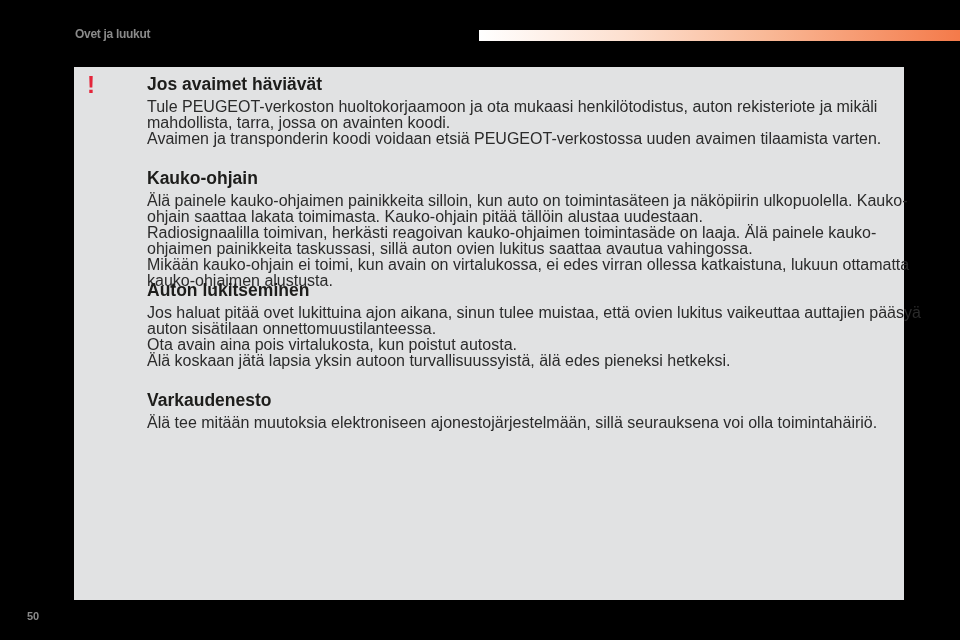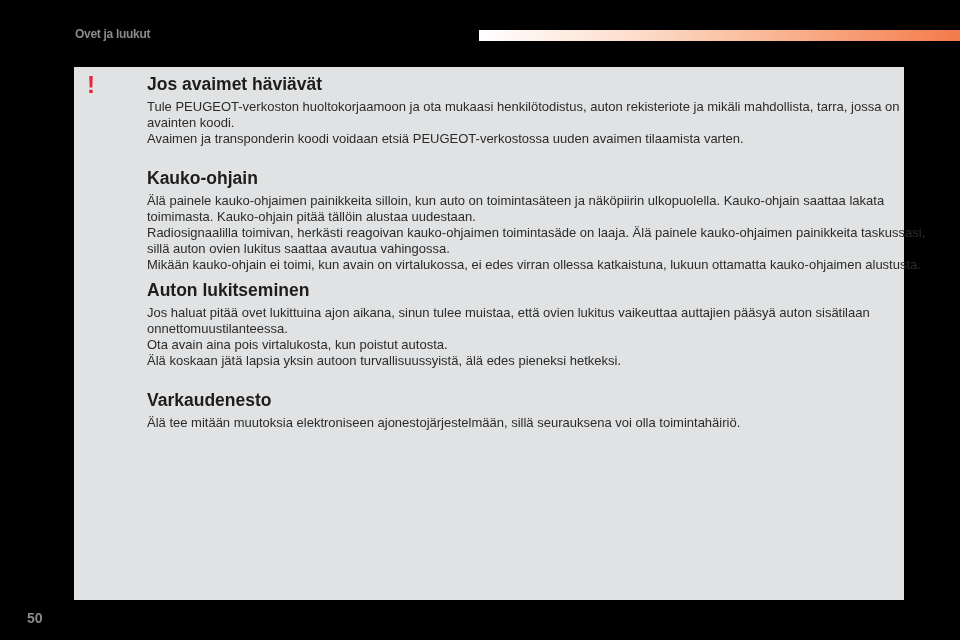--- a/index.html
+++ b/index.html
@@ -60,29 +60,29 @@
     }
     .section h2 {
       margin: 0 0 4px 0;
       font-size: 17.5px;
       font-weight: bold;
       color: #1d1d1b;
       line-height: 22px;
     }
     .section p {
       margin: 0;
-      font-size: 13px;
+      font-size: 16px;
       color: #2b2b2b;
       line-height: 16px;
     }
     .page-number {
       position: absolute;
       left: 27px;
       top: 610px;
-      font-size: 14px;
+      font-size: 11px;
       font-weight: bold;
       color: #8a8a8a;
     }
     .watermark {
       position: absolute;
       left: 680px;
       top: 606px;
       font-size: 24px;
       color: #9a9a9a;
       letter-spacing: -0.2px;

